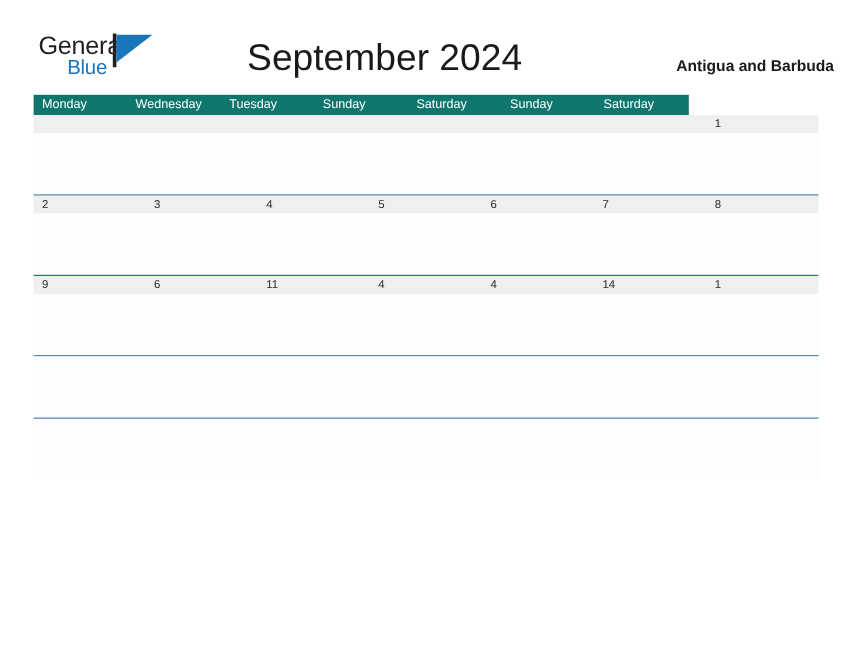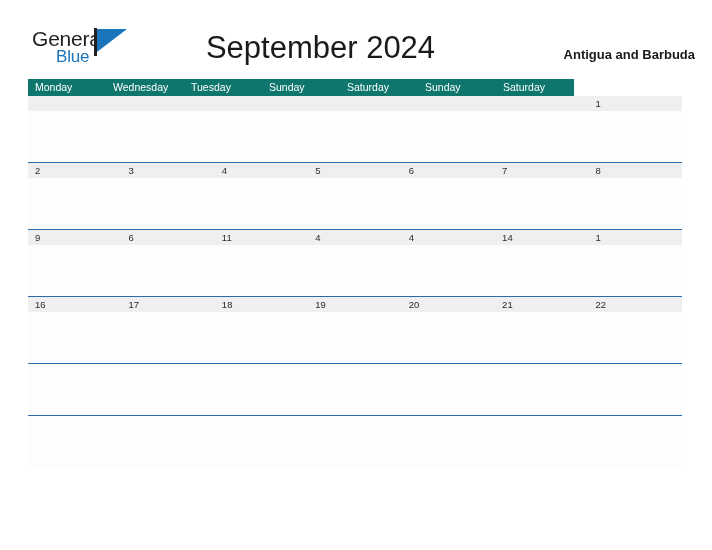--- a/index.html
+++ b/index.html
@@ -260,30 +260,22 @@
         <div class="day-body"></div>
         <div class="day-body"></div>
         <div class="day-body"></div>
         <div class="day-body"></div>
         <div class="day-body"></div>
         <div class="day-body"></div>
       </div>
       <div class="rule"></div>
     </div>
 
-    <div class="week">
-      <div class="week-dates">
-        <div class="day-num">16</div>
-        <div class="day-num">17</div>
-        <div class="day-num">18</div>
-        <div class="day-num">19</div>
-        <div class="day-num">20</div>
-        <div class="day-num">21</div>
-        <div class="day-num">22</div>
-      </div>
+
+    <div class="week">
       <div class="week-body">
         <div class="day-body"></div>
         <div class="day-body"></div>
         <div class="day-body"></div>
         <div class="day-body"></div>
         <div class="day-body"></div>
         <div class="day-body"></div>
         <div class="day-body"></div>
       </div>
       <div class="rule"></div>
@@ -292,30 +284,17 @@
     <div class="week">
       <div class="week-body">
         <div class="day-body"></div>
         <div class="day-body"></div>
         <div class="day-body"></div>
         <div class="day-body"></div>
         <div class="day-body"></div>
         <div class="day-body"></div>
         <div class="day-body"></div>
       </div>
-      <div class="rule"></div>
-    </div>
-
-    <div class="week">
-      <div class="week-body">
-        <div class="day-body"></div>
-        <div class="day-body"></div>
-        <div class="day-body"></div>
-        <div class="day-body"></div>
-        <div class="day-body"></div>
-        <div class="day-body"></div>
-        <div class="day-body"></div>
-      </div>
     </div>
 
   </div>
 
 </div>
 
 </body></html>

